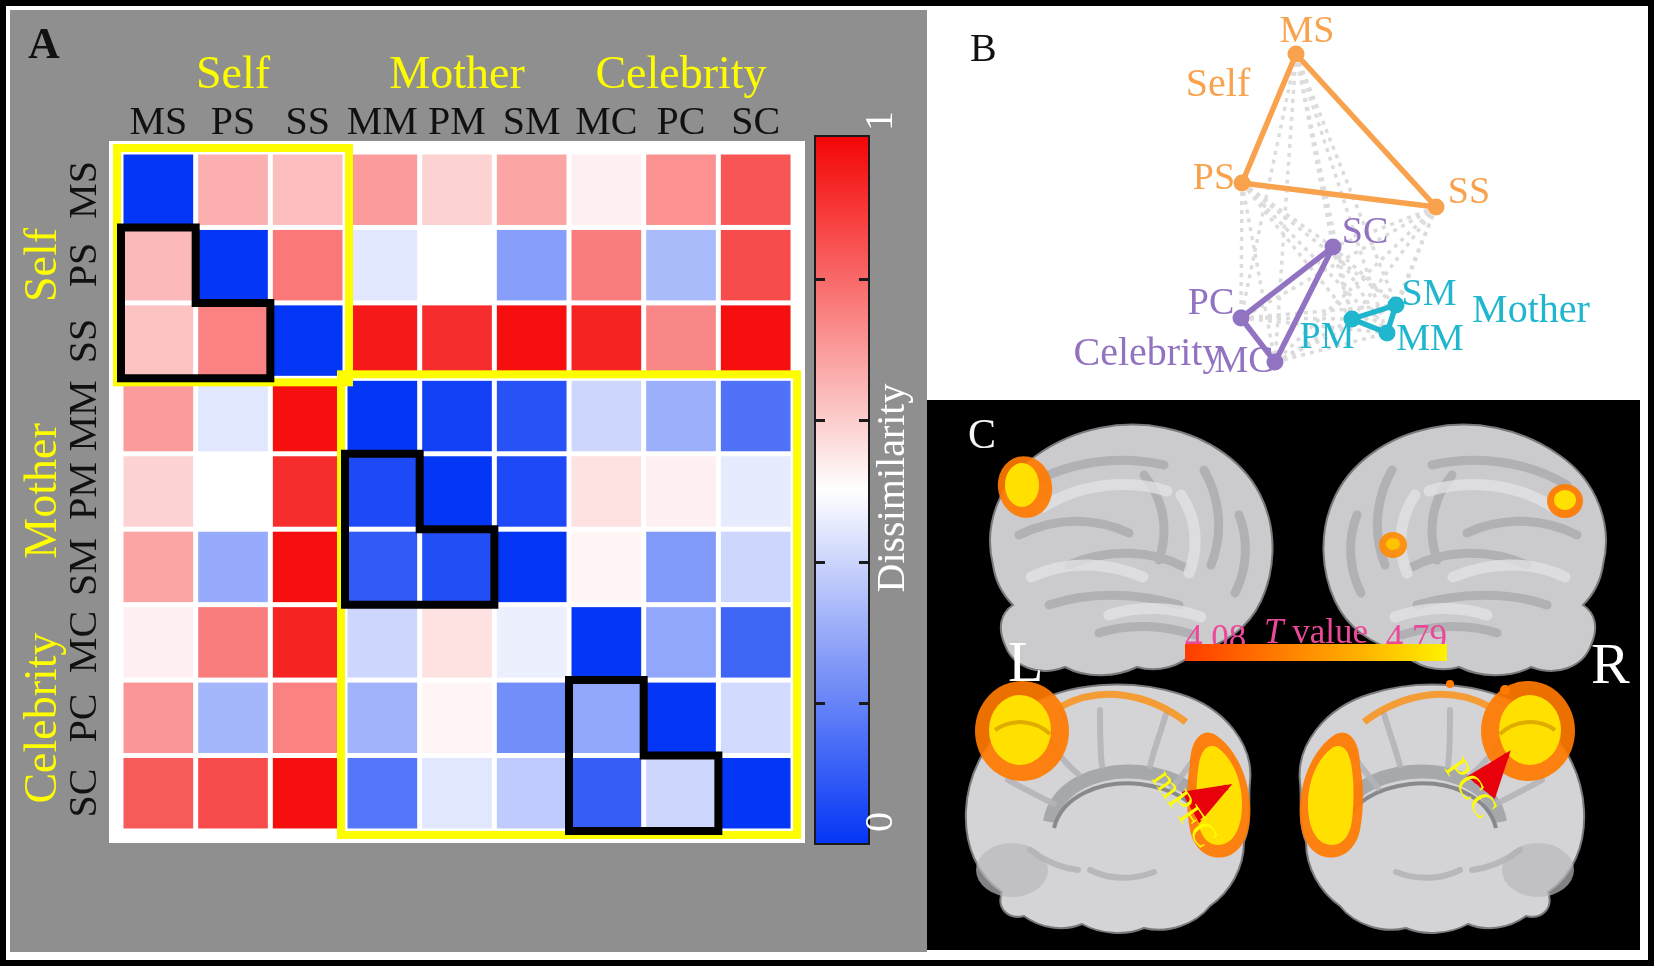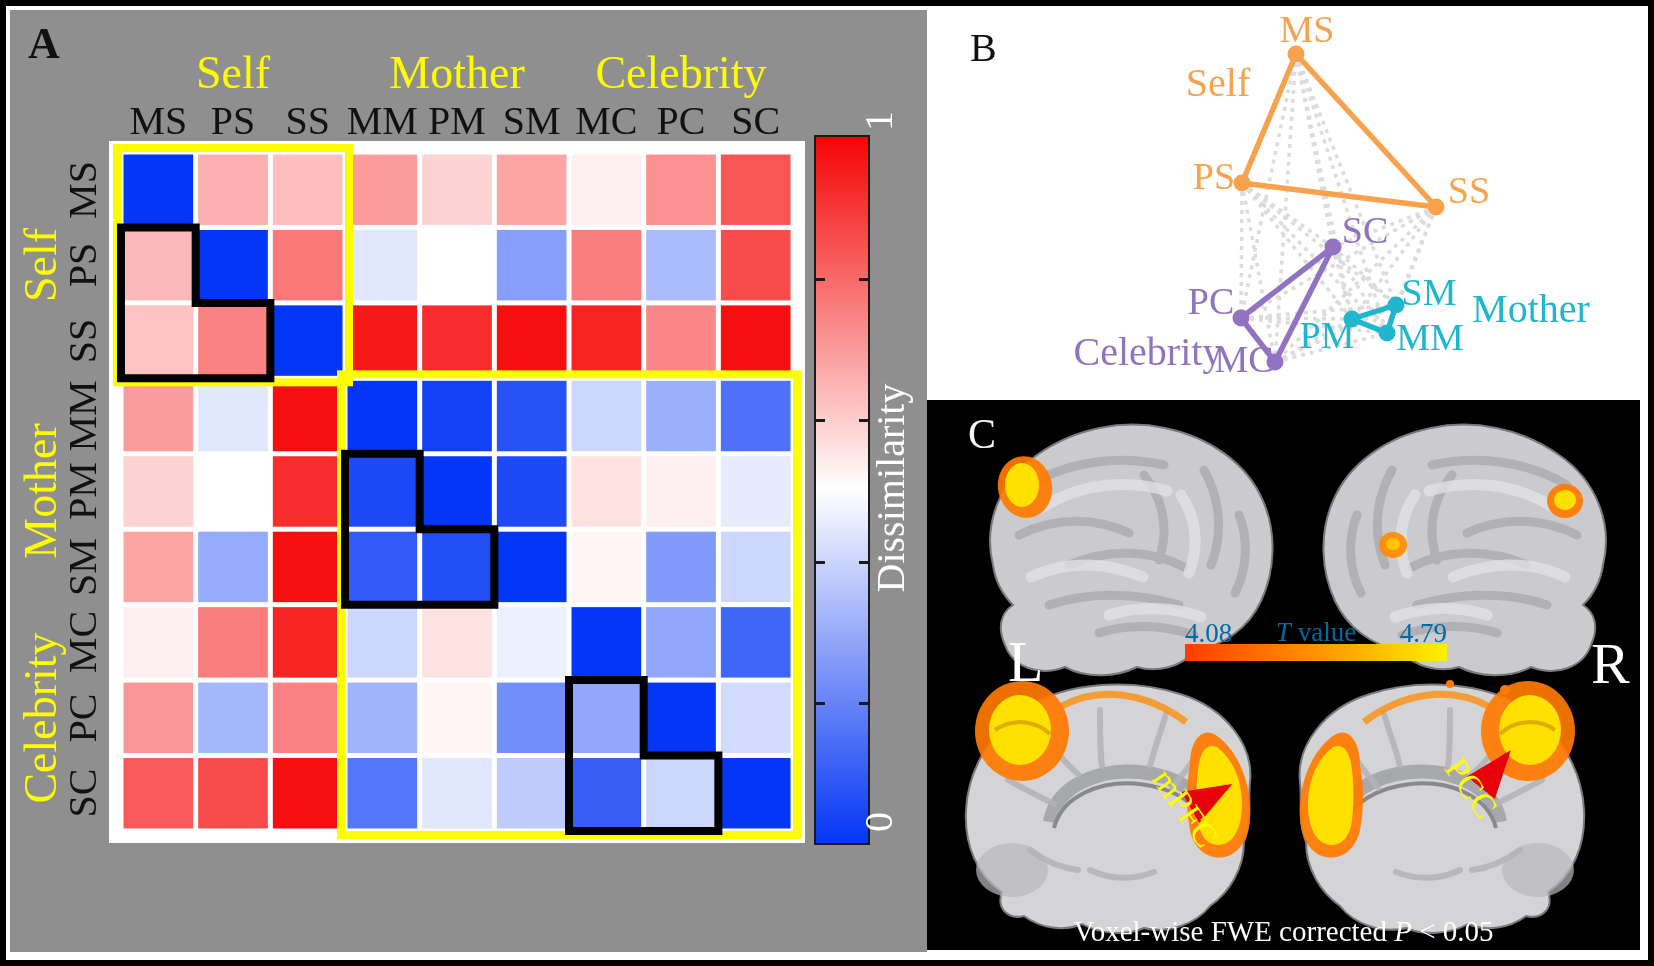--- a/index.html
+++ b/index.html
@@ -19,21 +19,21 @@
   .row-cond{font-size:40px;color:#111;}
   #cbarA{left:804px;top:125px;width:52px;height:706px;border:2px solid #1a1a1a;
          background:linear-gradient(to bottom,#F50505 0%,#FA9090 28%,#FFFFFF 50%,#8FA3F8 72%,#0436F5 100%);}
   .cb-tick{position:absolute;width:9px;height:3px;background:#1a1a1a;}
   .cb-num{font-size:40px;color:#fff;}
   #cbarA-title{font-size:40px;color:#fff;}
   #b-letter{left:43px;top:14px;font-size:40px;color:#111;}
   #c-letter{left:41px;top:10px;font-size:42px;color:#f5f5f5;}
   svg text{font-family:"Liberation Serif","DejaVu Serif",serif;}
   .hemi{font-size:58px;color:#fff;}
-  .c-cb-label{font-size:27px;color:#0369a1;white-space:nowrap;text-align:center;}
+  .c-cb-label{font-size:35px;color:#ec4899;white-space:nowrap;text-align:center;}
   #c-colorbar{left:258px;top:244px;width:262px;height:17px;
               background:linear-gradient(90deg,#FF3C00 0%,#FF7A00 35%,#FFB300 68%,#FDF200 100%);}
   .region-label{font-size:34px;color:#FDFD00;white-space:nowrap;}
   #caption{left:0;top:515px;width:713px;text-align:center;font-size:29px;color:#fff;}
   .ital{font-style:italic;}
 </style>
 </head>
 <body>
 
 <div id="figure">
@@ -326,15 +326,14 @@
     <div class="abs hemi" style="left:664px;top:230px;">R</div>
 
     <div class="abs c-cb-label" style="left:258px;top:218px;">4.08</div>
     <div class="abs c-cb-label center-label" style="left:389px;top:232px;"><span class="ital">T</span><span> value</span></div>
     <div class="abs c-cb-label" style="right:193px;top:218px;">4.79</div>
     <div class="abs" id="c-colorbar"></div>
 
     <div class="abs region-label" style="left:258px;top:408px;transform:translate(-50%,-50%) rotate(55deg);">mPFC</div>
     <div class="abs region-label" style="left:544px;top:388px;transform:translate(-50%,-50%) rotate(55deg);">PCC</div>
 
-    <div class="abs" id="caption"><span>Voxel-wise FWE corrected </span><span class="ital">P</span><span> &lt; 0.05</span></div>
   </div>
 </div>
 
 </body></html>

